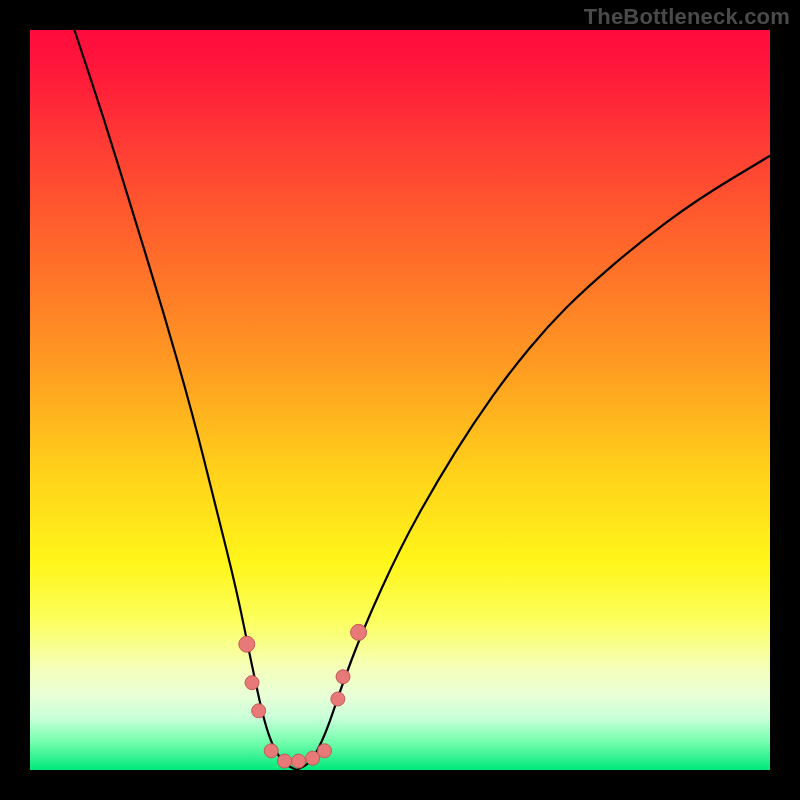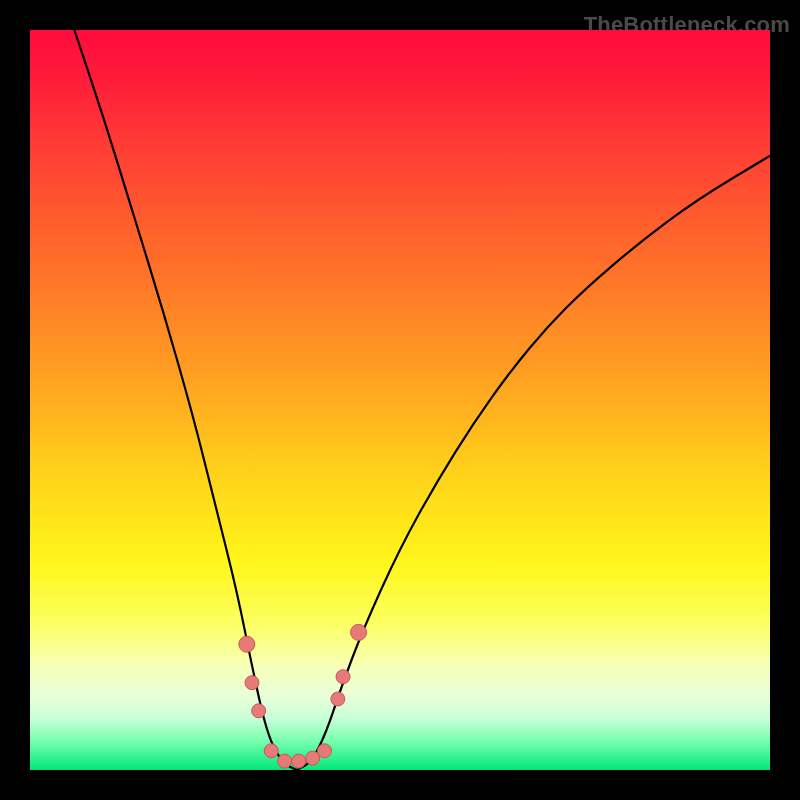--- a/index.html
+++ b/index.html
@@ -18,21 +18,20 @@
     background: #000;
   }
   .attribution {
     position: absolute;
     top: 4px;
     right: 10px;
     color: #4a4a4a;
     font-size: 22px;
     font-weight: 600;
     letter-spacing: 0.2px;
-    margin-top: 8px;
   }
   .plot {
     position: absolute;
     left: 30px;
     top: 30px;
     width: 740px;
     height: 740px;
   }
   .gradient-bg {
     position: absolute;

